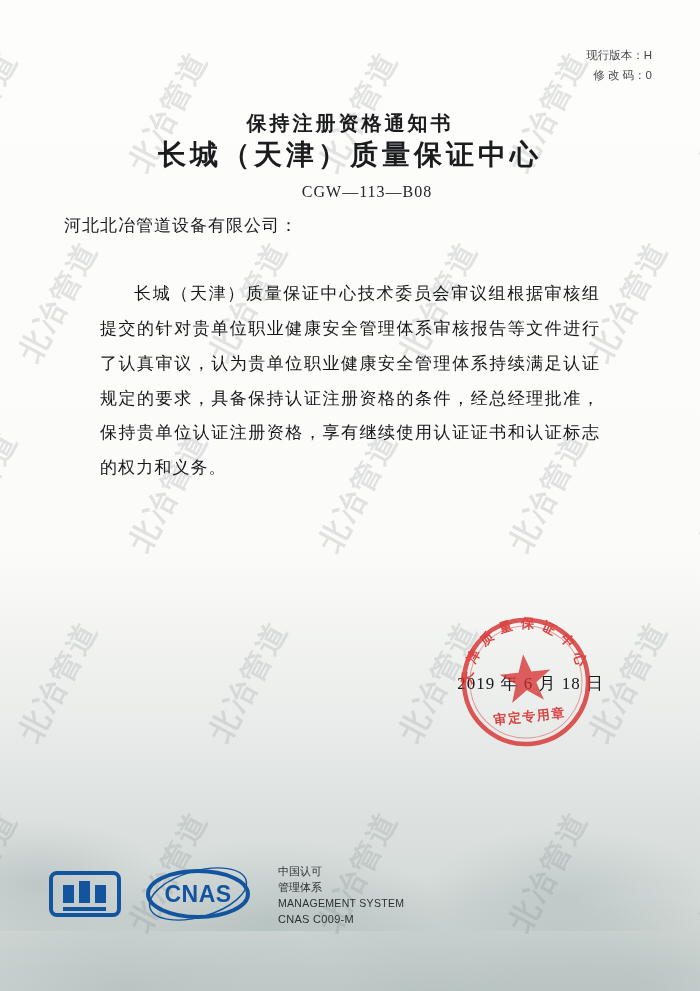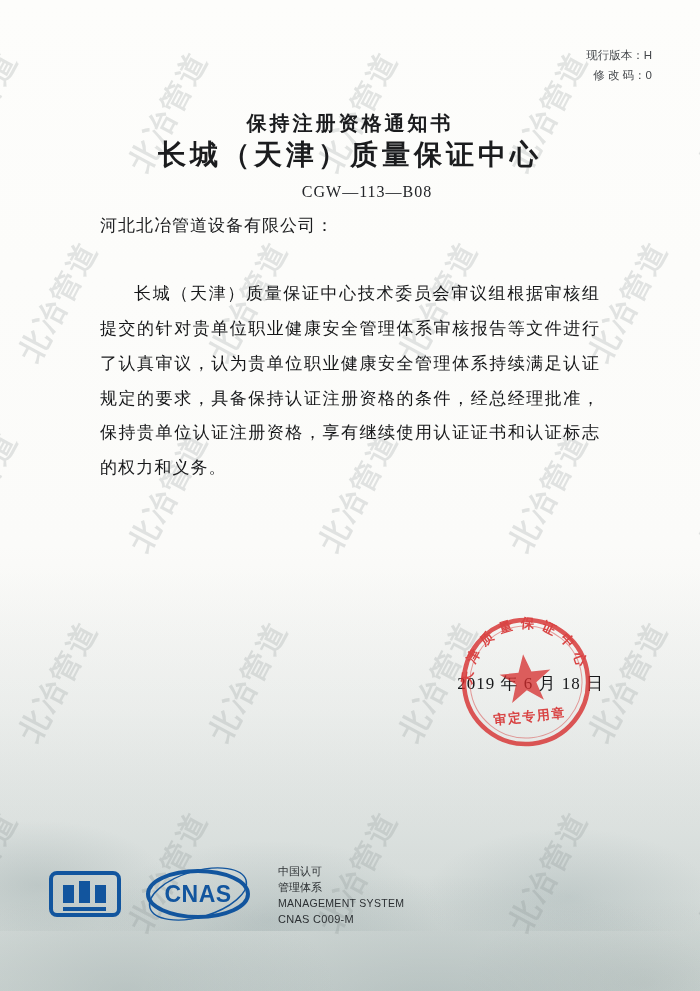--- a/index.html
+++ b/index.html
@@ -111,21 +111,20 @@
 
   
   #addressee {
     position: absolute;
     top: 214px;
     left: 64px;
     font-size: 17px;
     letter-spacing: 1px;
     color: #1b1c1e;
     z-index: 5;
-    margin-left: 36px;
   }
 
   
   #body {
     position: absolute;
     top: 278px;
     left: 100px;
     width: 500px;
     z-index: 5;
   }

